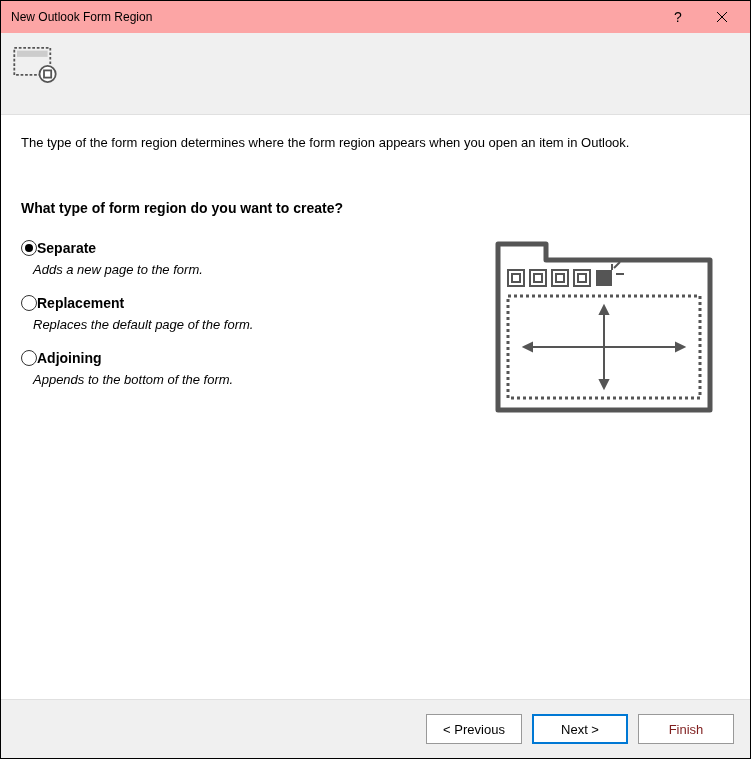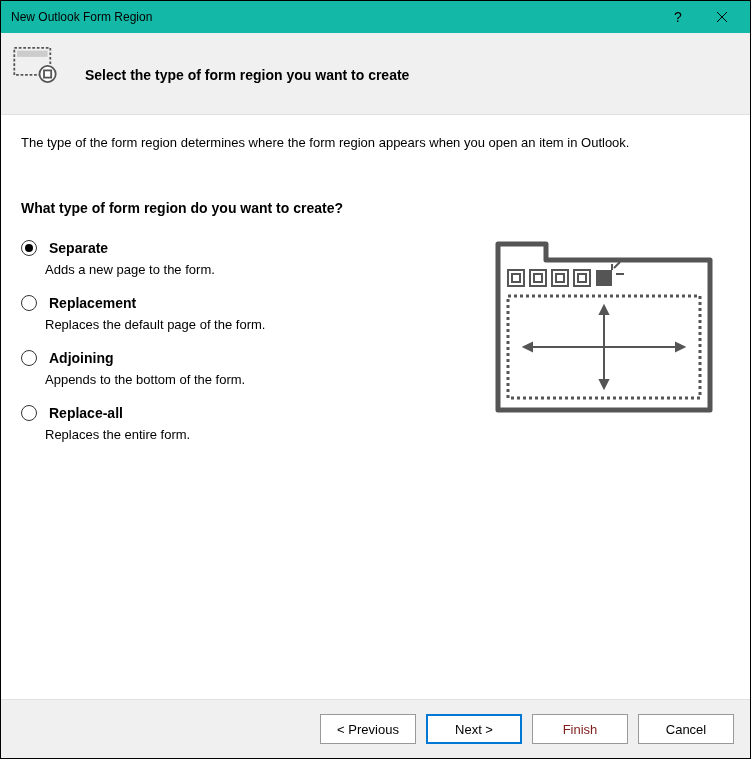--- a/index.html
+++ b/index.html
@@ -16,21 +16,21 @@
       border: 1px solid #000;
       display: flex;
       flex-direction: column;
     }
     
     .titlebar {
       height: 32px;
       display: flex;
       align-items: center;
       padding: 0 6px 0 10px;
-      background: #14b8a6;
+      background: #fca5a5;
     }
     .titlebar .title {
       flex: 1;
       font-size: 12px;
     }
     .title-btn {
       width: 44px;
       height: 28px;
       display: flex;
       align-items: center;
@@ -77,21 +77,21 @@
     }
     .options {
       flex: 1;
     }
     .option {
       margin-bottom: 18px;
     }
     .option-head {
       display: flex;
       align-items: center;
-      gap: 12px;
+      gap: 0;
       cursor: pointer;
     }
     .radio {
       width: 16px;
       height: 16px;
       border: 1px solid #333;
       border-radius: 50%;
       display: inline-flex;
       align-items: center;
       justify-content: center;
@@ -103,23 +103,24 @@
       height: 8px;
       background: #000;
       border-radius: 50%;
       display: block;
     }
     .opt-label {
       font-weight: bold;
       font-size: 14px;
     }
     .opt-desc {
-      margin-left: 24px;
+      margin-left: 12px;
       margin-top: 6px;
       font-size: 13px;
+      font-style: italic;
     }
     .preview {
       width: 220px;
       height: 175px;
       flex-shrink: 0;
     }
     
     .footer {
       background: #f0f0f0;
       border-top: 1px solid #e0e0e0;
@@ -164,21 +165,20 @@
 
 <div class="header">
   <div class="header-icon">
     <svg viewBox="0 0 48 40">
       <rect x="1" y="1" width="40" height="30" fill="none" stroke="#555" stroke-width="2" stroke-dasharray="3 2"></rect>
       <rect x="4" y="4" width="34" height="7" fill="#ccc"></rect>
       <circle cx="38" cy="30" r="9" fill="#fff" stroke="#555" stroke-width="2"></circle>
       <rect x="34" y="26" width="8" height="8" fill="none" stroke="#555" stroke-width="2"></rect>
     </svg>
   </div>
-  <div class="header-text">Select the type of form region you want to create</div>
 </div>
 
 <div class="main">
   <div class="intro">The type of the form region determines where the form region appears when you open an item in Outlook.</div>
   <div class="question">What type of form region do you want to create?</div>
 
   <div class="content-row">
     <div class="options">
       <div class="option">
         <div class="option-head">
@@ -194,27 +194,20 @@
         </div>
         <div class="opt-desc">Replaces the default page of the form.</div>
       </div>
       <div class="option">
         <div class="option-head">
           <span class="radio"></span>
           <span class="opt-label">Adjoining</span>
         </div>
         <div class="opt-desc">Appends to the bottom of the form.</div>
       </div>
-      <div class="option">
-        <div class="option-head">
-          <span class="radio"></span>
-          <span class="opt-label">Replace-all</span>
-        </div>
-        <div class="opt-desc">Replaces the entire form.</div>
-      </div>
     </div>
 
     <div class="preview">
       <svg viewBox="0 0 220 175">
 
         <path d="M 4 20 L 4 170 L 216 170 L 216 20 L 52 20 L 52 4 L 4 4 Z" fill="#fff" stroke="#555" stroke-width="5" stroke-linejoin="round"></path>
 
         <g fill="none" stroke="#555" stroke-width="2">
           <rect x="14" y="30" width="16" height="16"></rect>
             <rect x="18" y="34" width="8" height="8"></rect>
@@ -246,14 +239,13 @@
         </g>
       </svg>
     </div>
   </div>
 </div>
 
 <div class="footer">
   <div class="btn">&lt; Previous</div>
   <div class="btn primary">Next &gt;</div>
   <div class="btn disabled">Finish</div>
-  <div class="btn">Cancel</div>
 </div>
 
 </body></html>

